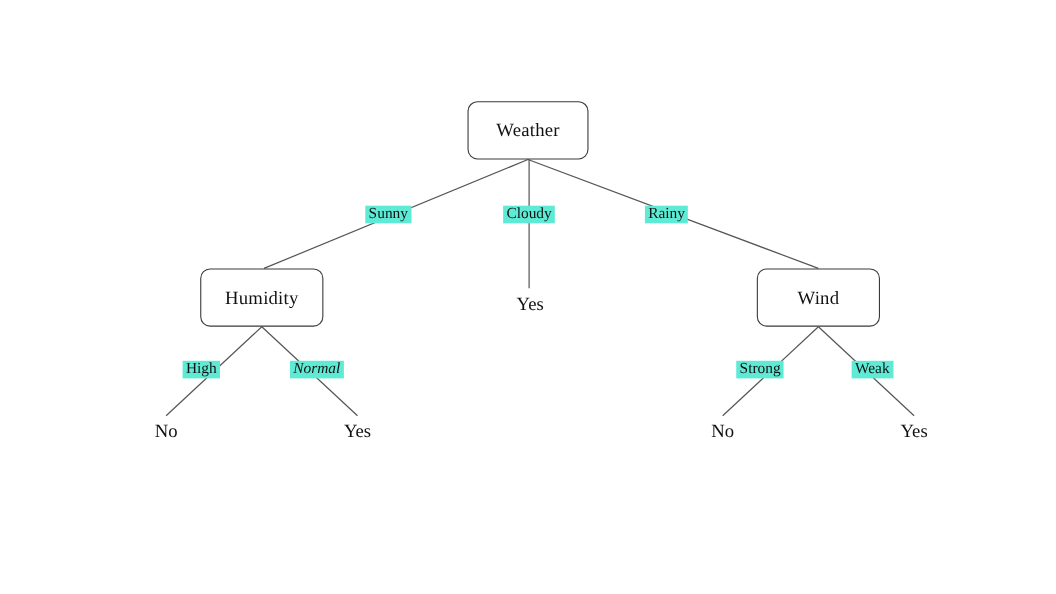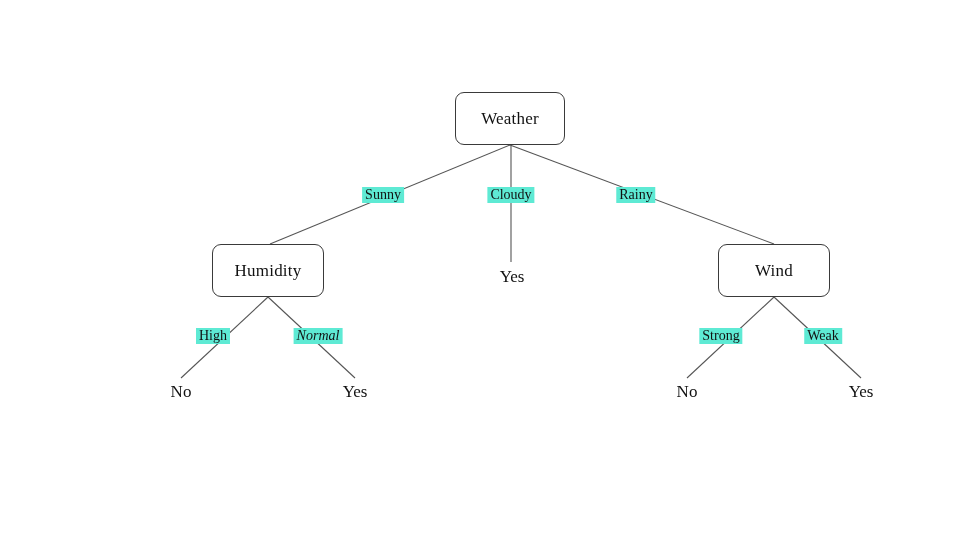--- a/index.html
+++ b/index.html
@@ -10,21 +10,20 @@
     width: 960px;
     height: 540px;
     background: #ffffff;
     font-family: "Liberation Serif", "DejaVu Serif", serif;
     overflow: hidden;
   }
   #canvas {
     position: relative;
     width: 772px;
     height: 540px;
-    margin-left: 30px;
   }
   #edges {
     position: absolute;
     top: 0;
     left: 0;
     width: 960px;
     height: 540px;
   }
   .node {
     position: absolute;

